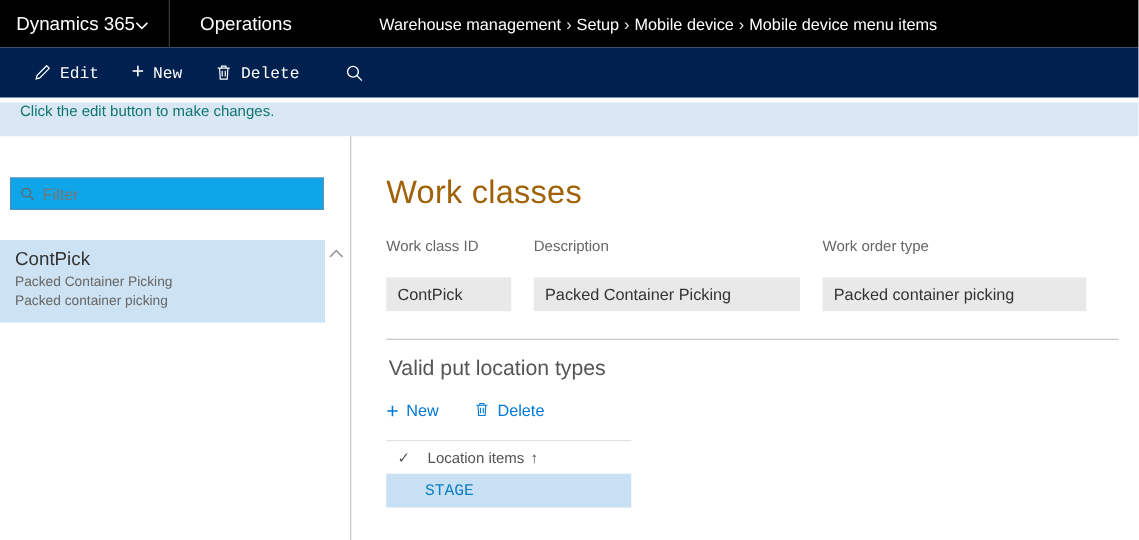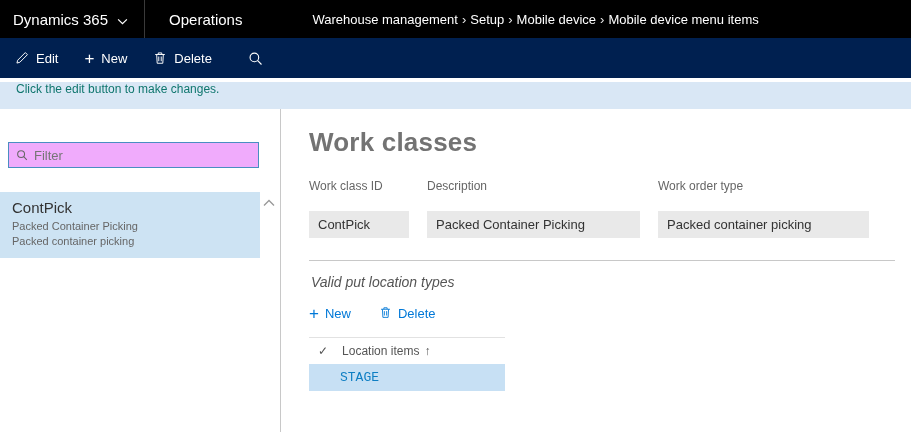--- a/index.html
+++ b/index.html
@@ -1,61 +1,61 @@
 <!DOCTYPE html>
 <html><head>
 <meta charset="utf-8">
 <style>
   * { margin: 0; padding: 0; box-sizing: border-box; }
   html, body { background: #fff; font-family: "Liberation Sans", sans-serif; }
   .app { width: 911px; height: 432px; display: flex; flex-direction: column; overflow: hidden; background: #fff; }
 
   
   .topbar { flex: 0 0 38px; background: #000; display: flex; align-items: center; color: #fff; }
-  .brand { display: flex; align-items: center; gap: 9px; padding: 0 16px 0 13px; font-size: 15px; cursor: pointer; height: 100%; }
+  .brand { display: flex; align-items: center; padding: 0 16px 0 13px; font-size: 15px; cursor: pointer; height: 100%; }
   .topbar-divider { width: 1px; height: 38px; background: #3a3a3a; }
   .app-name { padding: 0 24px; font-size: 15px; cursor: pointer; height: 100%; display: flex; align-items: center; }
   .breadcrumb { display: flex; align-items: center; gap: 4px; margin-left: 46px; font-size: 13px; }
   .bc-item { cursor: pointer; white-space: nowrap; }
   .bc-sep { font-size: 13px; color: #e8e8e8; }
 
   
-  .actionbar { flex: 0 0 40px; background: #002050; display: flex; align-items: center; color: #fff; padding-left: 2px; }
+  .actionbar { flex: 0 0 40px; background: #002050; display: flex; align-items: center; color: #fff; padding-left: 14px; font-family: Liberation Mono, monospace; }
   .ab-btn { background: none; border: none; color: #fff; font-family: inherit; font-size: 13px; display: flex; align-items: center; gap: 7px; padding: 0 13px; height: 100%; cursor: pointer; }
   .ab-btn .icon { display: flex; align-items: center; }
   .ab-btn .plus-glyph { font-size: 17px; font-weight: 400; line-height: 1; }
   .ab-search { margin-left: 10px; }
 
   
   .notify { flex: 0 0 27px; margin-top: 4px; background: #d9e7f5; display: flex; align-items: flex-start; padding-left: 16px; font-size: 12px; color: #0f766e; }
 
   
   .body { flex: 1; display: flex; min-height: 0; }
 
   
   .sidebar { flex: 0 0 281px; border-right: 1px solid #c8c8c8; position: relative; }
-  .filter-box { margin: 33px 21px 0 8px; height: 26px; border: 1px solid #4a8ec2; display: flex; align-items: center; padding-left: 7px; gap: 6px; background: #f0abfc; }
+  .filter-box { margin: 33px 21px 0 8px; height: 26px; border: 1px solid #4a8ec2; display: flex; align-items: center; padding-left: 7px; gap: 6px; background: #0ea5e9; }
   .filter-box .icon { display: flex; align-items: center; }
   .filter-input { border: none; outline: none; flex: 1; font-family: inherit; font-size: 13px; color: #333; height: 100%; background: transparent; }
   .filter-input::placeholder { color: #767676; }
   .list { margin-top: 24px; }
   .list-item { background: #cde3f3; padding: 7px 12px 9px 12px; width: 260px; cursor: pointer; }
   .li-title { font-size: 15px; color: #333; margin-bottom: 3px; }
   .li-sub { font-size: 11px; color: #666; line-height: 15px; }
   .scroll-up { position: absolute; right: 5px; top: 90px; cursor: pointer; display: flex; }
 
   
   .content { flex: 1; padding: 0 16px 0 28px; position: relative; }
-  .page-title { font-size: 26px; font-weight: 700; color: #737373; margin-top: 18px; letter-spacing: 0.2px; }
+  .page-title { font-size: 26px; font-weight: 400; color: #a16207; margin-top: 29px; letter-spacing: 0.2px; }
   .fields { display: flex; gap: 18px; margin-top: 21px; }
   .field label { display: block; font-size: 12px; color: #666; margin-bottom: 18px; }
   .field .value { background: #e9e9e9; height: 27px; line-height: 27px; padding: 0 9px; font-size: 13px; color: #333; cursor: default; }
   .w-1 { width: 100px; } .w-2 { width: 213px; } .w-3 { width: 211px; }
   .hdivider { margin-top: 22px; border-top: 1px solid #c8c8c8; }
-  .section-title { font-size: 14px; font-weight: 300; color: #555; margin: 13px 0 0 2px; font-style: italic; }
+  .section-title { font-size: 17px; font-weight: 300; color: #555; margin: 13px 0 0 2px; }
   .sec-toolbar { margin-top: 15px; display: flex; align-items: center; gap: 28px; }
   .link-btn { background: none; border: none; font-family: inherit; font-size: 13px; color: #0078d7; display: flex; align-items: center; gap: 6px; cursor: pointer; padding: 0; }
   .link-btn .plus-glyph { font-size: 17px; line-height: 1; }
   .grid { margin-top: 15px; width: 196px; }
   .grid-header { height: 27px; display: flex; align-items: center; border-top: 1px solid #e2e2e2; padding-left: 9px; font-size: 12px; color: #555; }
   .grid-header .check { font-size: 12px; color: #555; margin-right: 14px; cursor: pointer; }
   .col-label { cursor: pointer; }
   .sort { margin-left: 5px; font-size: 12px; color: #555; }
   .grid-row { height: 27px; line-height: 27px; background: #c7e0f4; color: #0e7ec3; font-size: 13px; padding-left: 31px; cursor: pointer; font-family: Liberation Mono, monospace; }
 </style>

